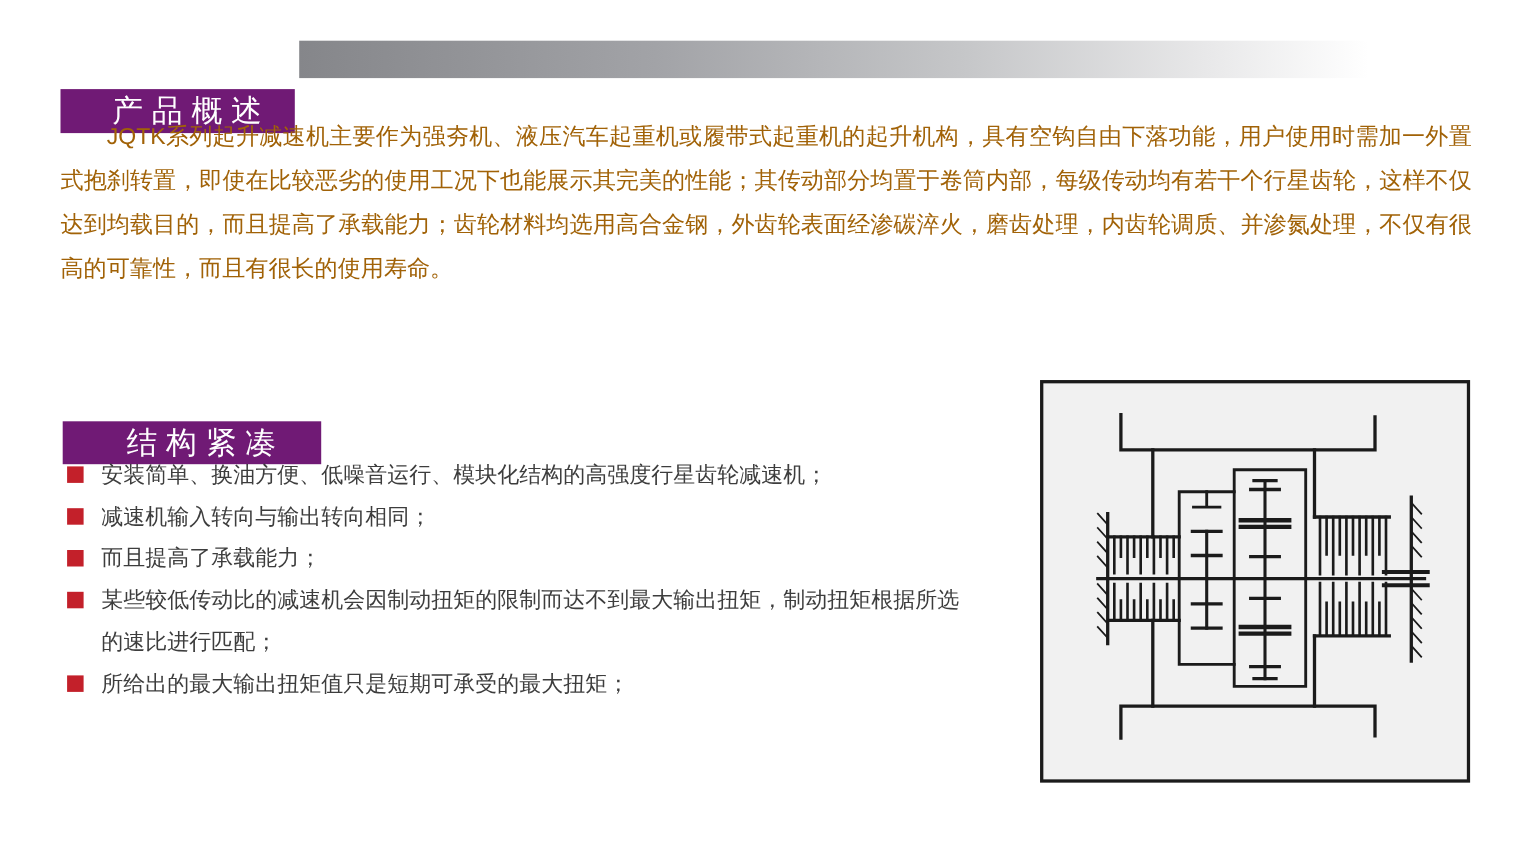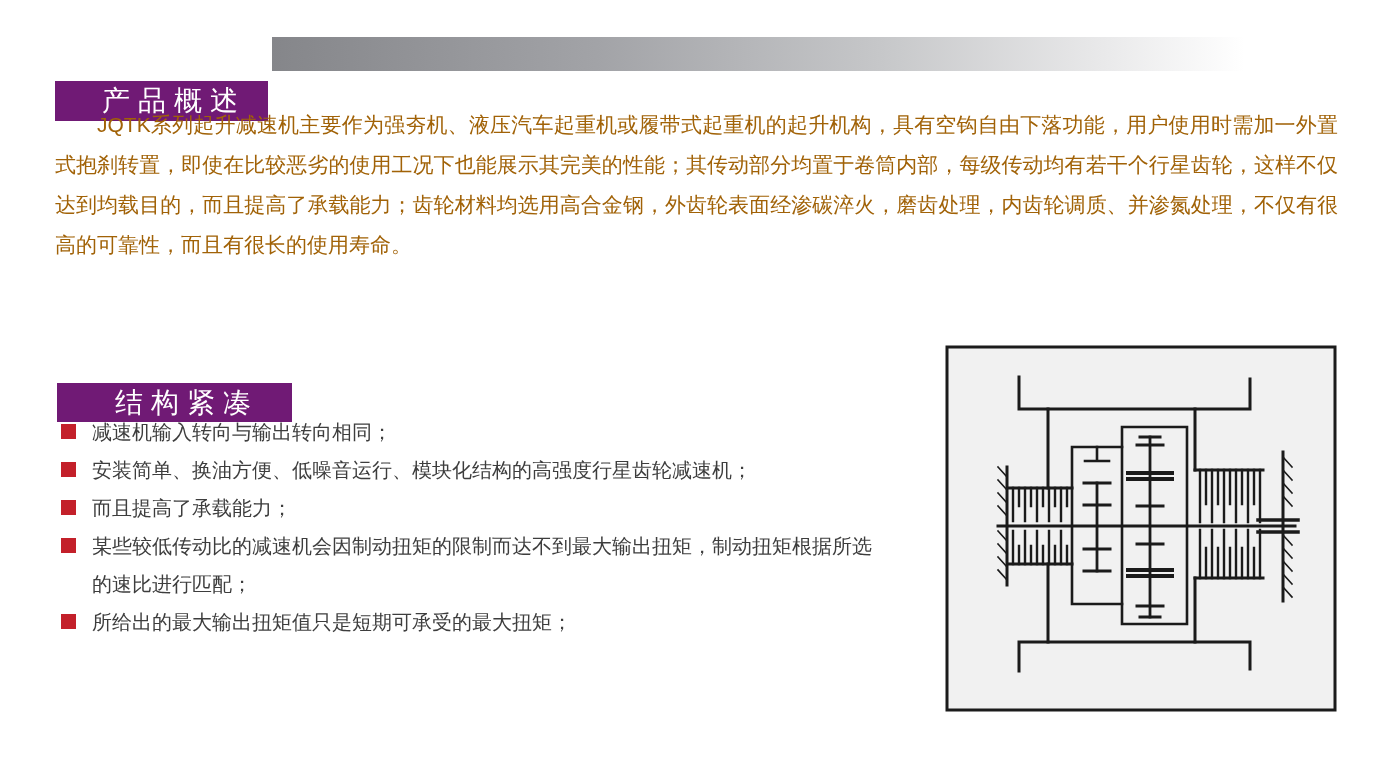--- a/index.html
+++ b/index.html
@@ -81,25 +81,25 @@
   <div class="red-block block-overview">产品概述</div>
   <div class="grad-bar"></div>
 
   <p class="overview-text">JQTK系列起升减速机主要作为强夯机、液压汽车起重机或履带式起重机的起升机构，具有空钩自由下落功能，用户使用时需加一外置式抱刹转置，即使在比较恶劣的使用工况下也能展示其完美的性能；其传动部分均置于卷筒内部，每级传动均有若干个行星齿轮，这样不仅达到均载目的，而且提高了承载能力；齿轮材料均选用高合金钢，外齿轮表面经渗碳淬火，磨齿处理，内齿轮调质、并渗氮处理，不仅有很高的可靠性，而且有很长的使用寿命。</p>
 
   <div class="red-block block-features">结构紧凑</div>
 
   <ul class="feature-list">
     <li>
       <span class="bullet"></span>
-      <span>减速机输入转向与输出转向相同；</span>
+      <span>安装简单、换油方便、低噪音运行、模块化结构的高强度行星齿轮减速机；</span>
     </li>
     <li>
       <span class="bullet"></span>
-      <span>安装简单、换油方便、低噪音运行、模块化结构的高强度行星齿轮减速机；</span>
+      <span>减速机输入转向与输出转向相同；</span>
     </li>
     <li>
       <span class="bullet"></span>
       <span>而且提高了承载能力；</span>
     </li>
     <li>
       <span class="bullet"></span>
       <span>某些较低传动比的减速机会因制动扭矩的限制而达不到最大输出扭矩，制动扭矩根据所选的速比进行匹配；</span>
     </li>
     <li>

